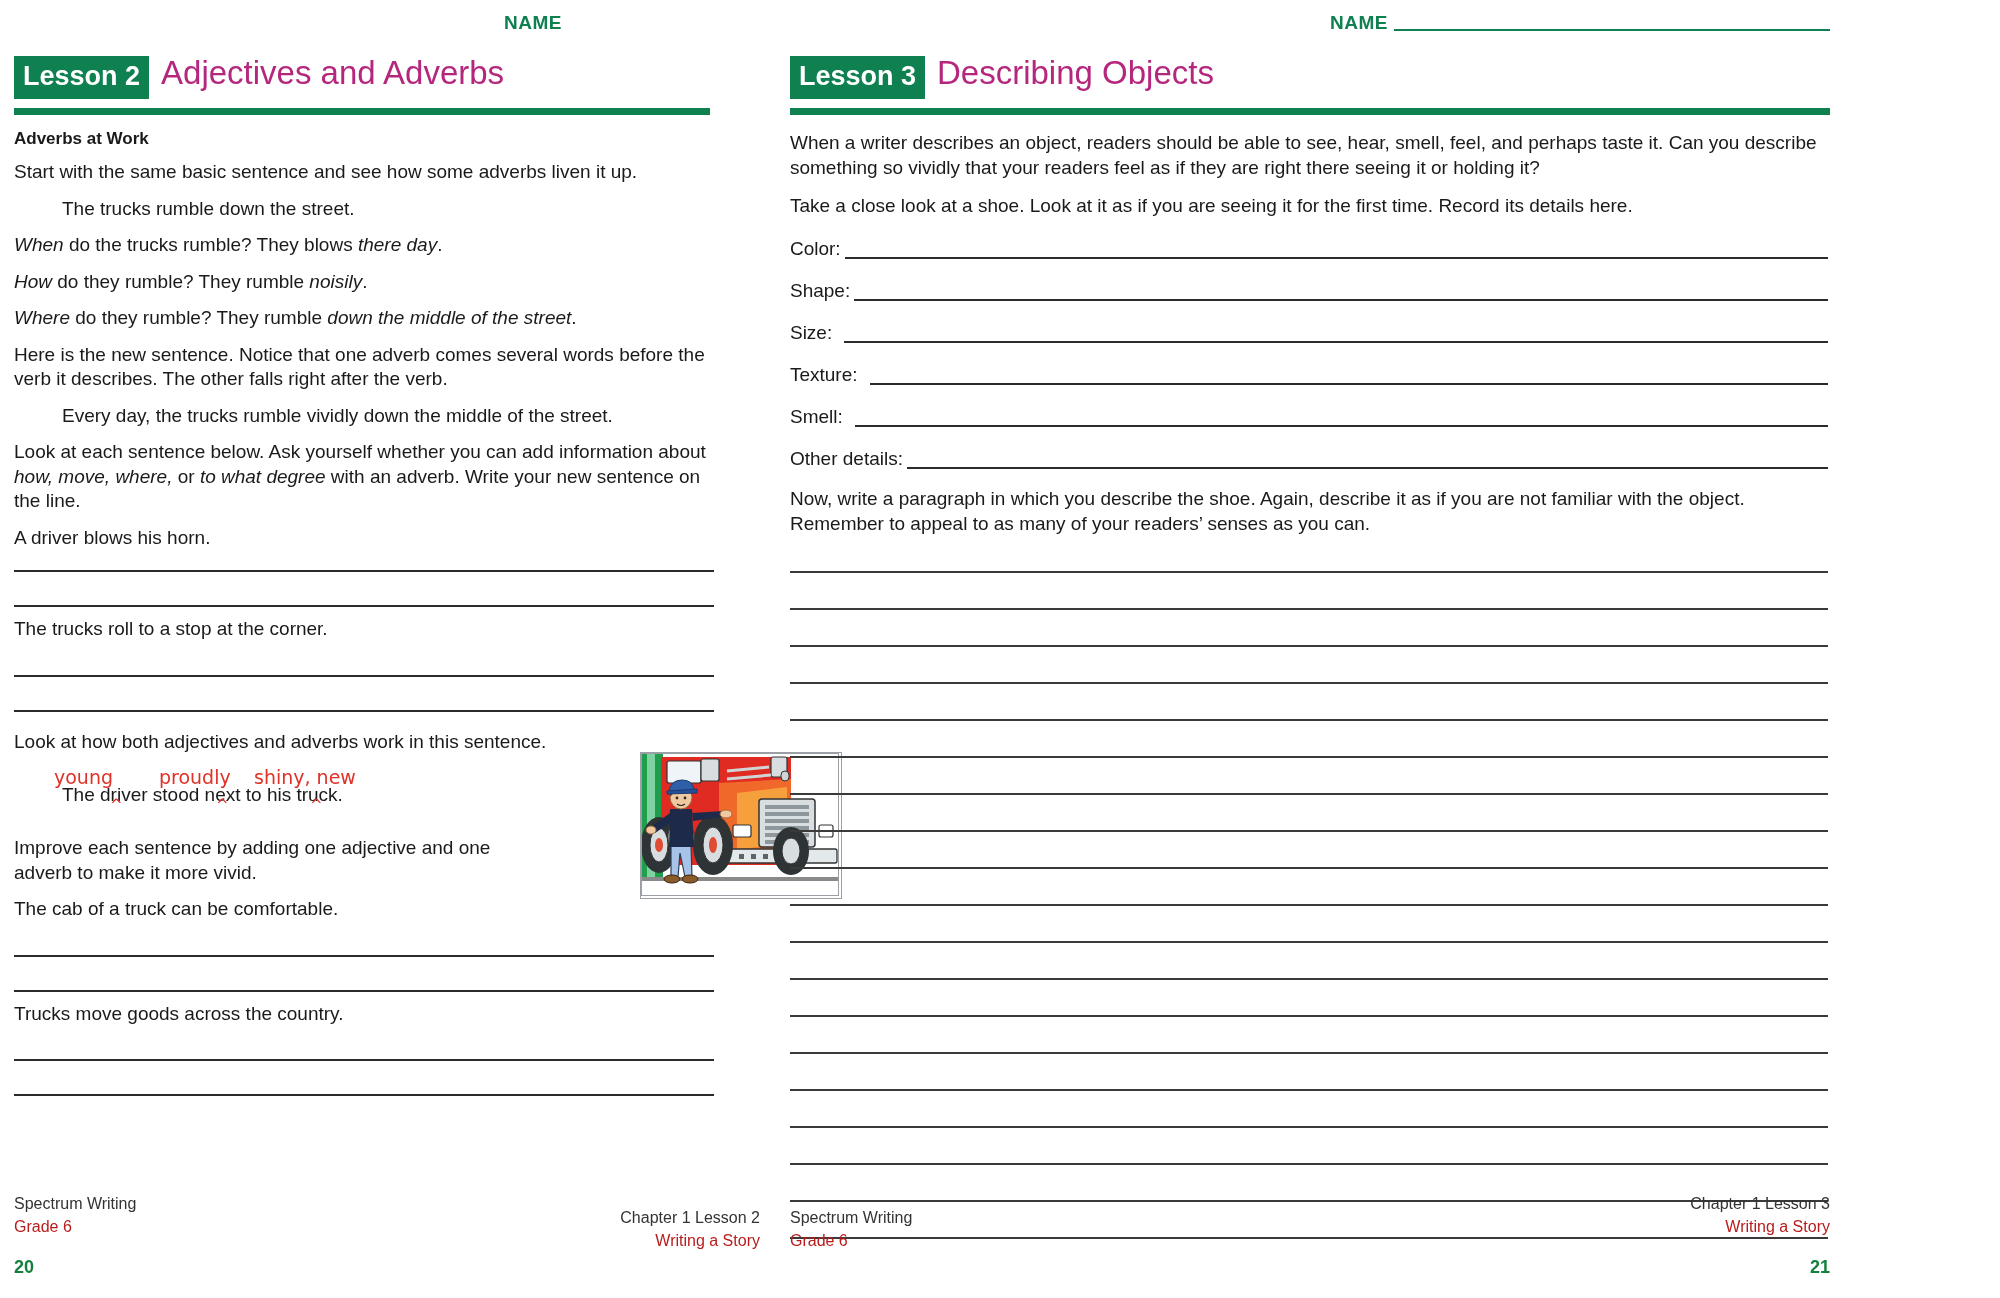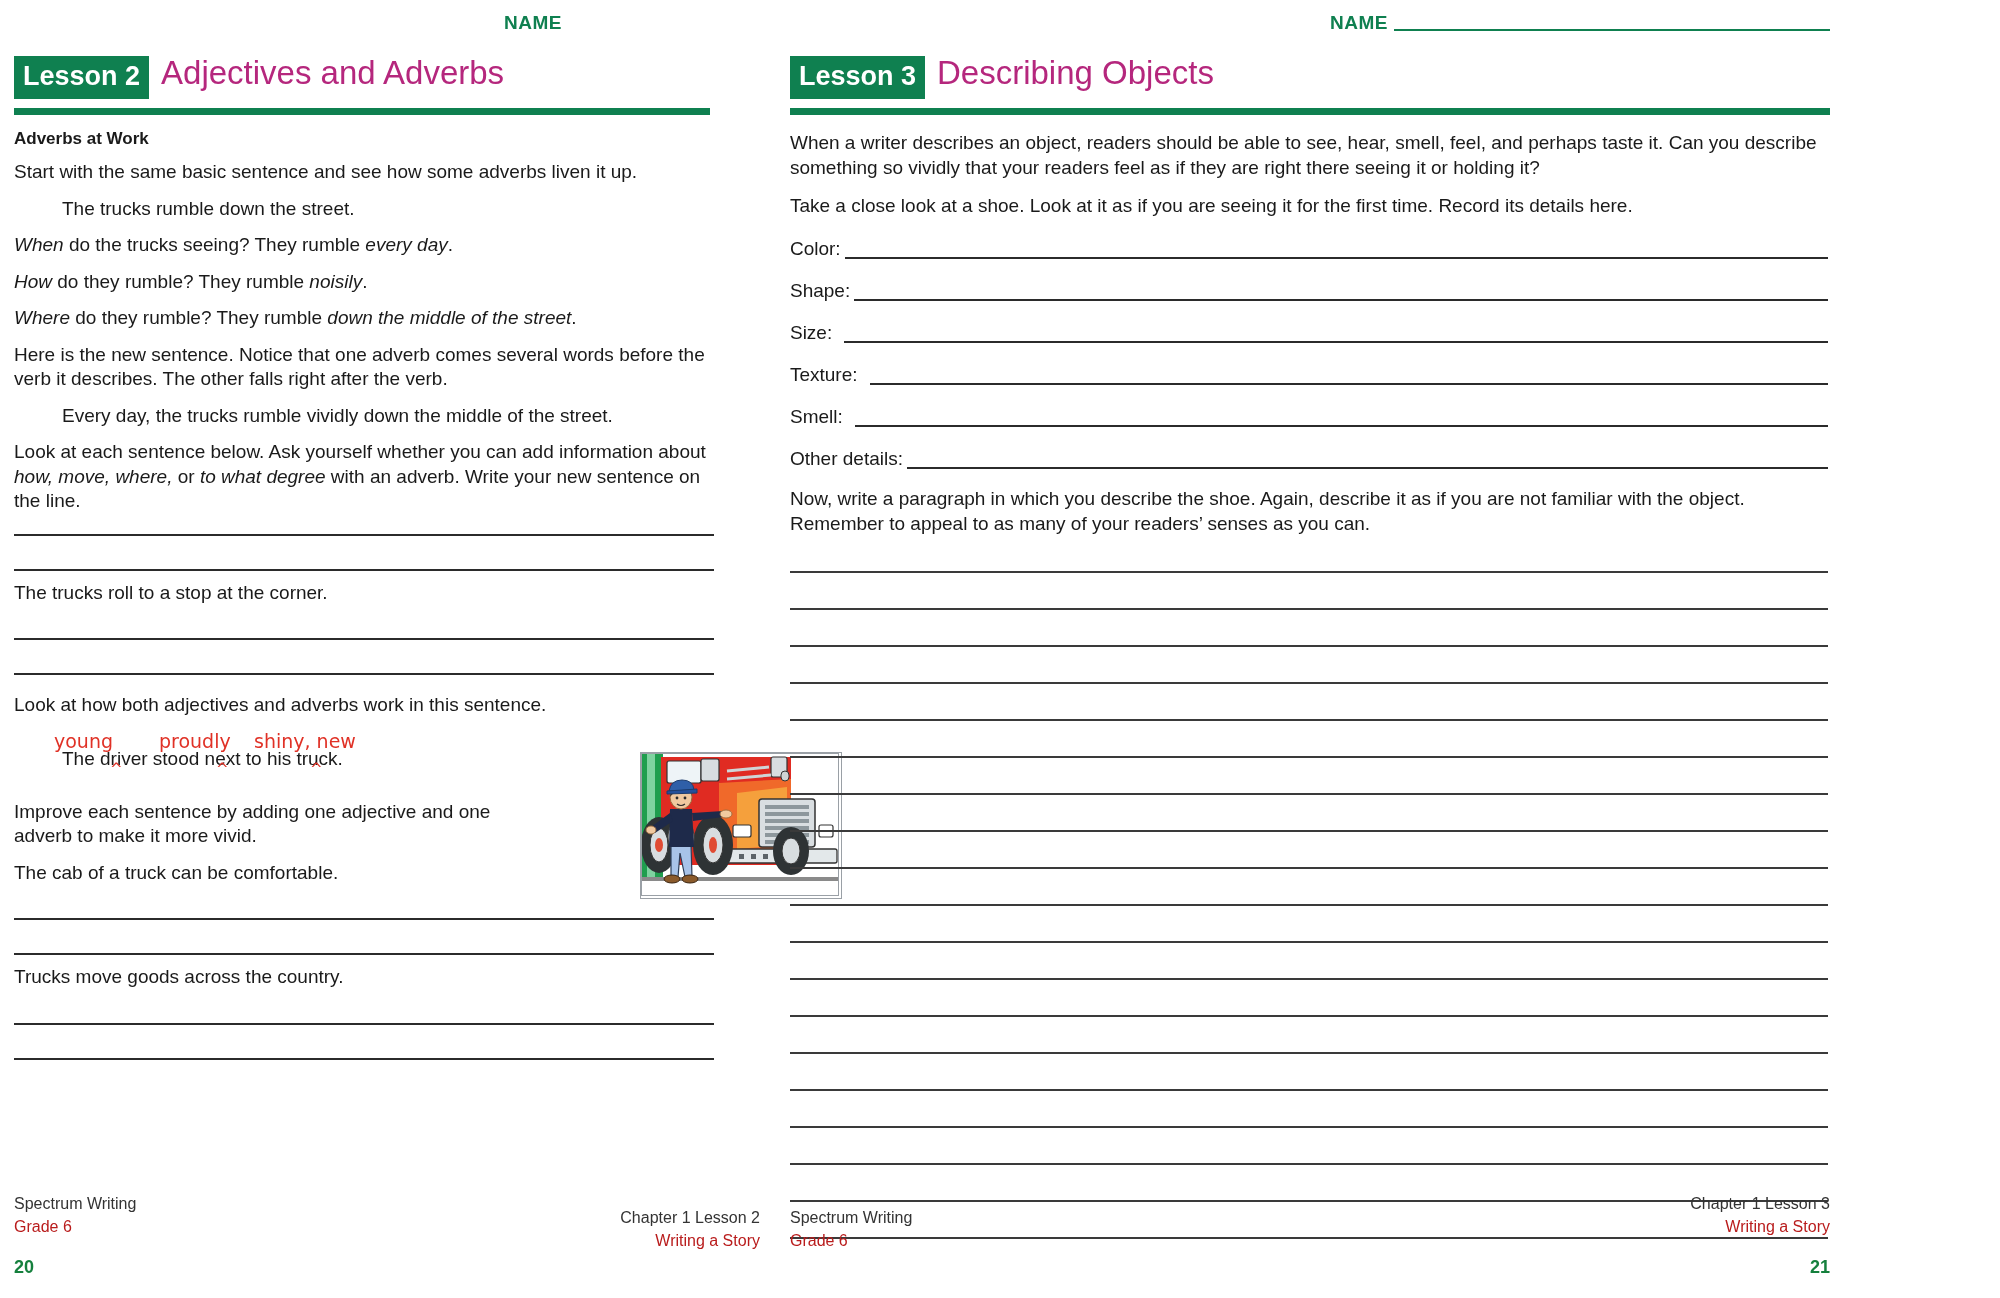--- a/index.html
+++ b/index.html
@@ -232,32 +232,33 @@
     <div class="head-rule"></div>
 
     <div class="body-col">
 
       <div class="h-sub">Adverbs at Work</div>
 
       <p class="para">Start with the same basic sentence and see how some adverbs liven it up.</p>
 
       <p class="para indent">The trucks rumble down the street.</p>
 
-      <p class="para"><em class="i">When</em><span> do the trucks seeing? They rumble </span><em class="i">every day</em>.</p>
+      <p class="para"><em class="i">When</em><span> do the trucks rumble? They blows </span><em class="i">there day</em>.</p>
 
       <p class="para"><em class="i">How</em><span> do they rumble? They rumble </span><em class="i">noisily</em>.</p>
 
       <p class="para"><em class="i">Where</em><span> do they rumble? They rumble </span><em class="i">down the middle of the street</em>.</p>
 
       <p class="para">Here is the new sentence. Notice that one adverb comes several words before the verb it describes. The other falls right after the verb.</p>
 
       <p class="para indent">Every day, the trucks rumble vividly down the middle of the street.</p>
 
       <p class="para"><span>Look at each sentence below. Ask yourself whether you can add information about </span><em class="i">how, move, where,</em><span> or </span><em class="i">to what degree</em><span> with an adverb. Write your new sentence on the line.</span></p>
 
+      <p class="para">A driver blows his horn.</p>
 
       <div class="rules-block first">
         <div class="rule-line"></div>
         <div class="rule-line"></div>
       </div>
 
       <p class="para">The trucks roll to a stop at the corner.</p>
 
       <div class="rules-block">
         <div class="rule-line"></div>

